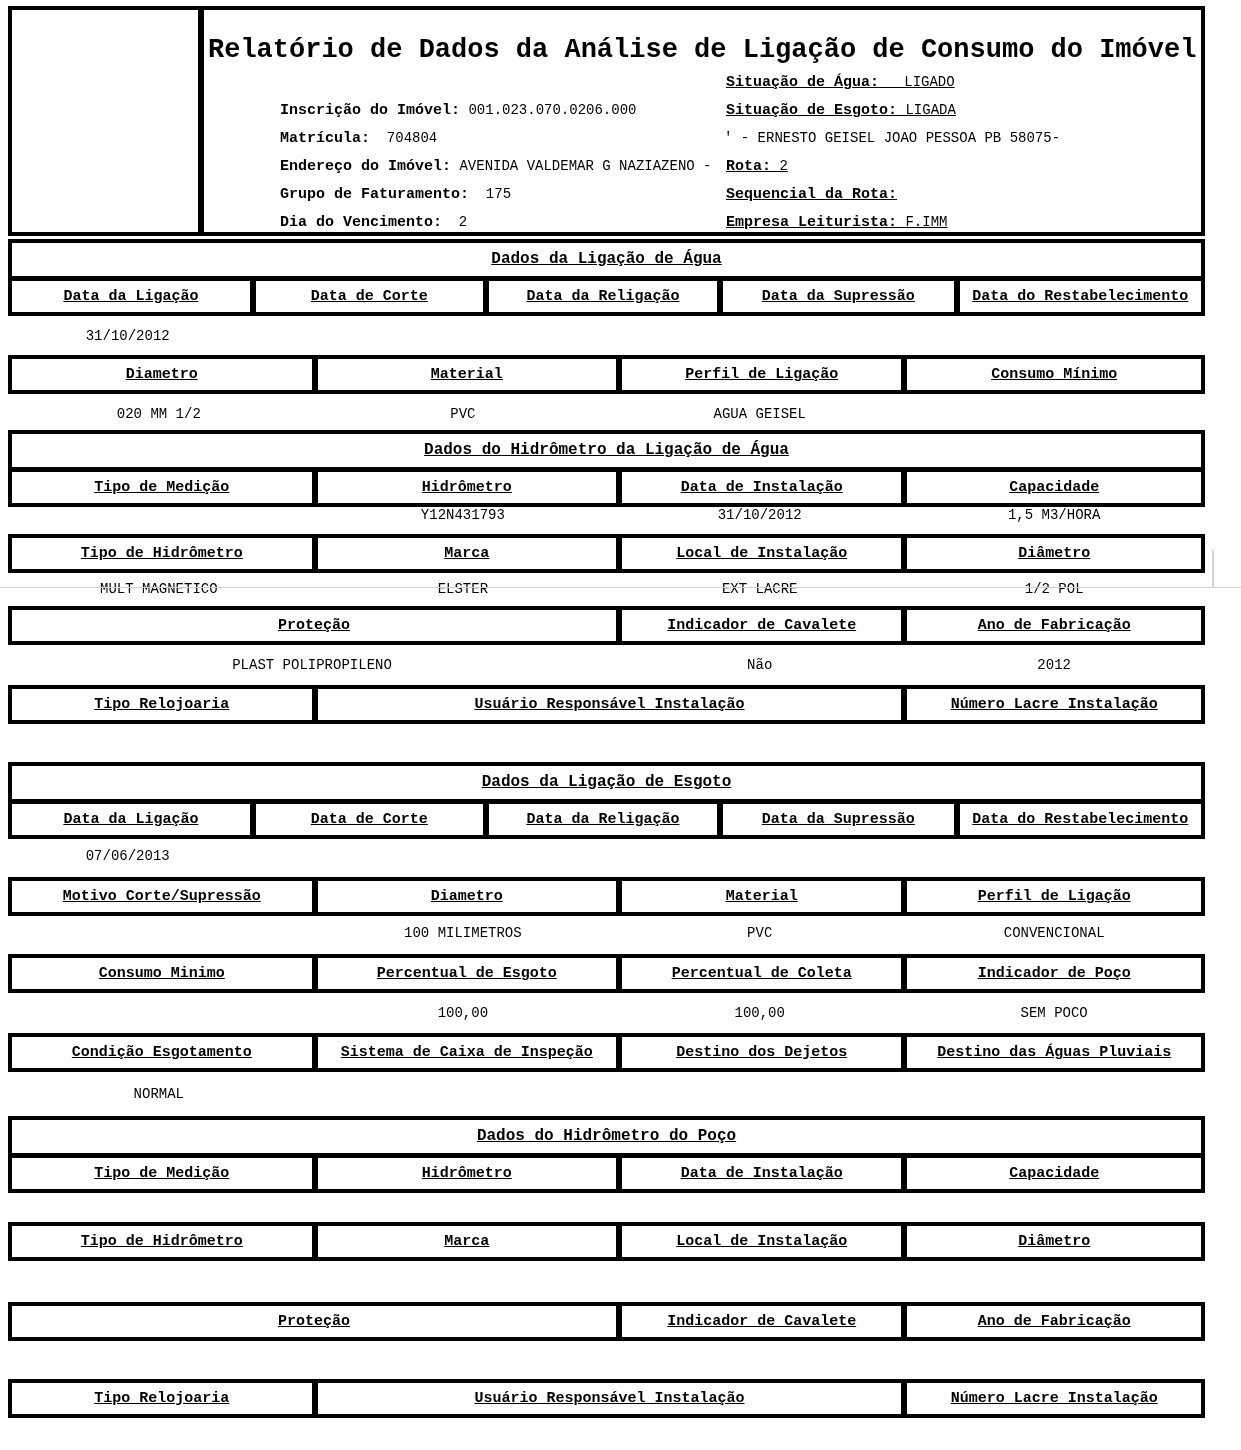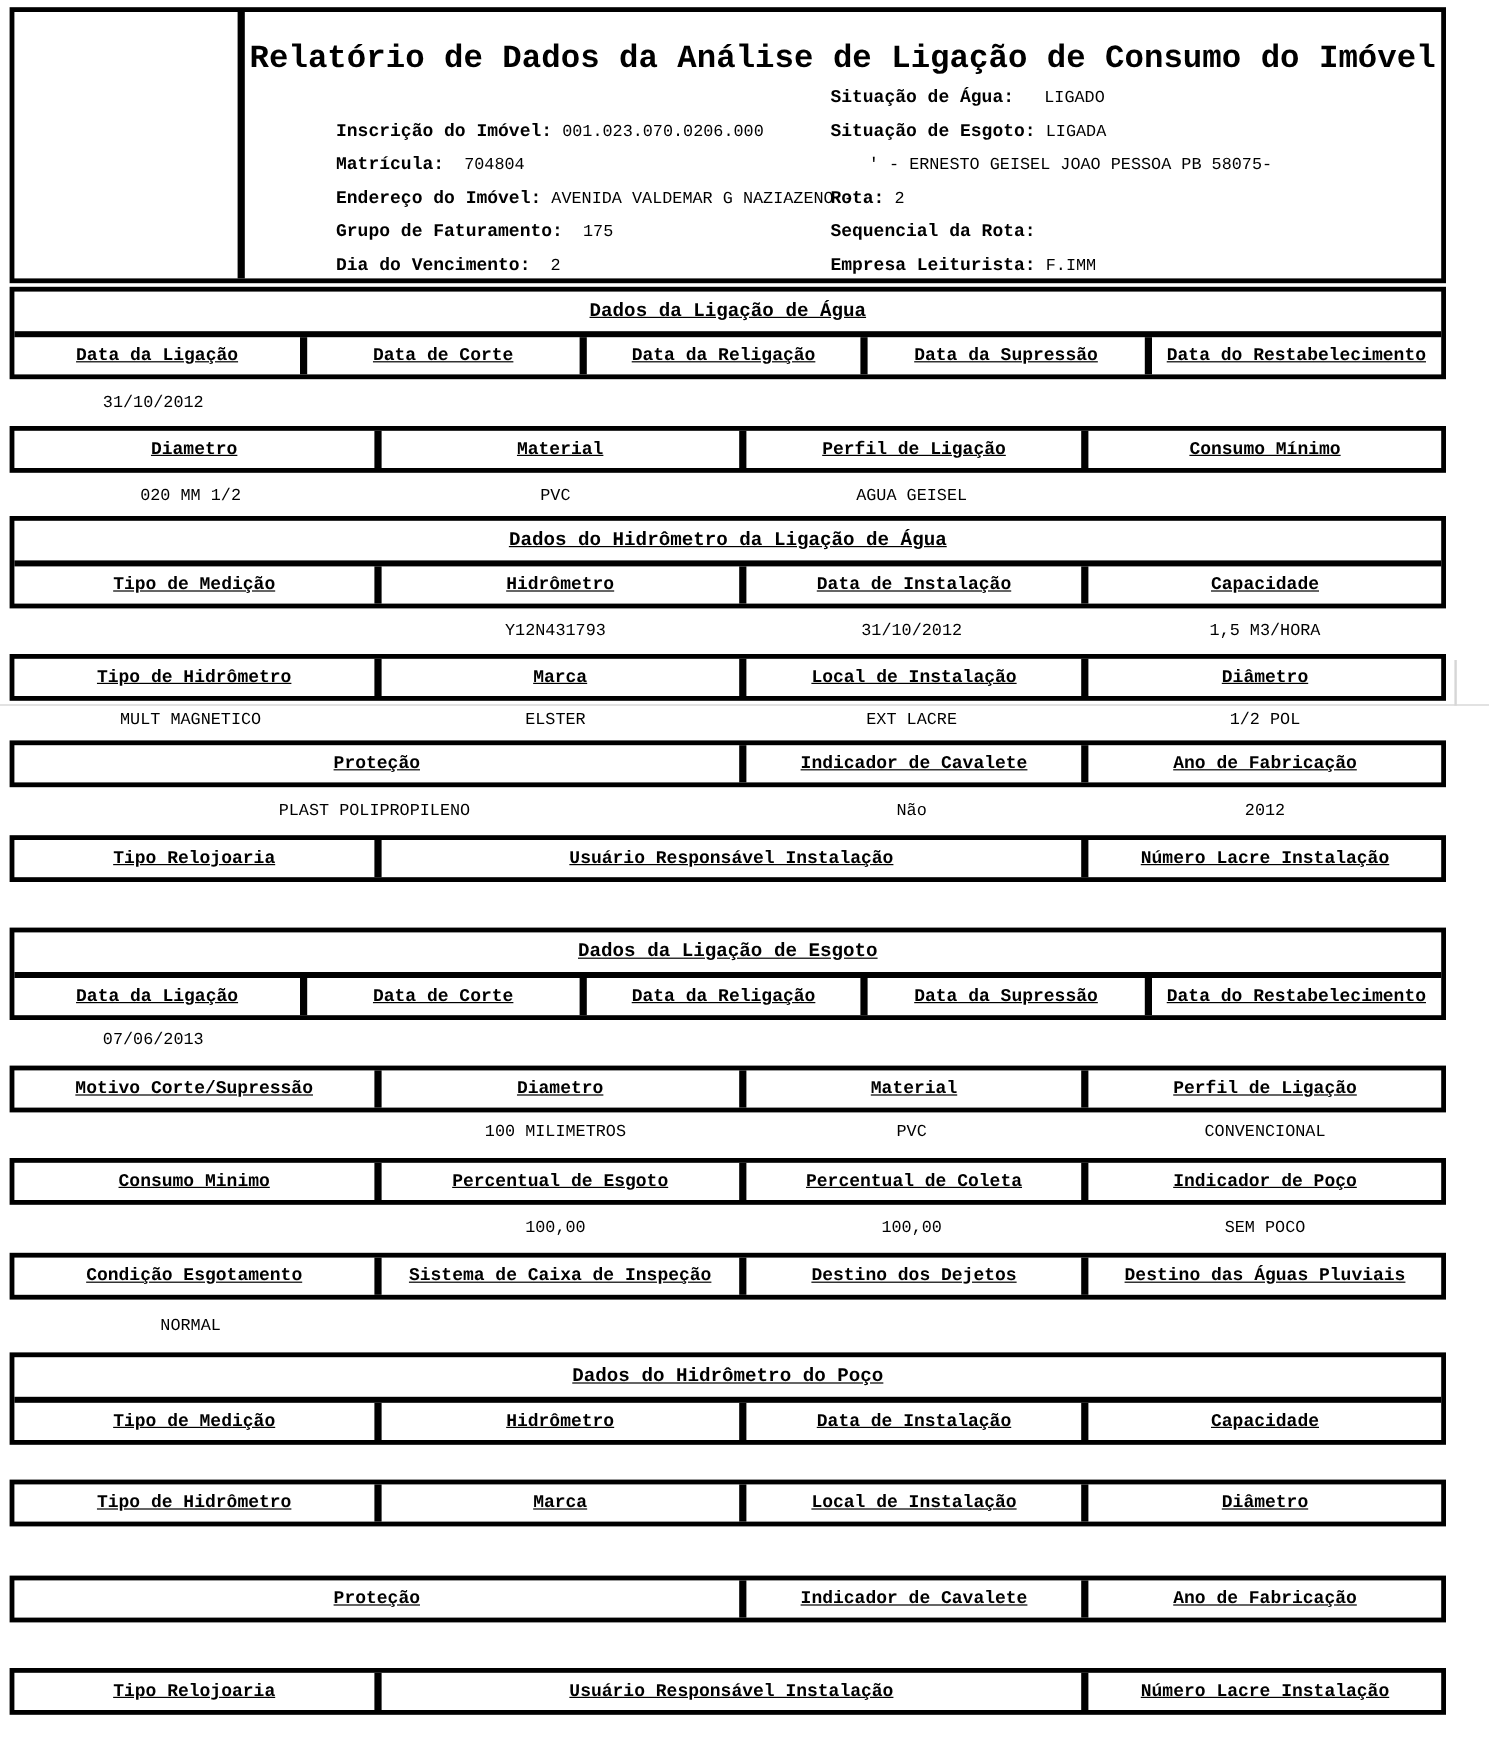--- a/index.html
+++ b/index.html
@@ -11,21 +11,21 @@
   .content { margin-left:8px; width:1197px; padding-top:6px; }
 
   
   .hdr { display:flex; border:4px solid #000; height:222px; }
   .hdr-logo { width:186px; border-right:6px solid #000; }
   .hdr-main { flex:1; padding:0 0 0 4px; position:relative; overflow:hidden; }
   .hdr-title { margin-top:22px; height:36px; line-height:36px; font-size:27px; font-weight:bold; white-space:nowrap; }
   .hdr-row { position:relative; height:28px; line-height:28px; font-size:15px; white-space:pre; }
   .hdr-row .lbl { font-weight:bold; }
   .hdr-row .val { font-size:14px; }
-  .hdr-row .rpart { position:absolute; left:484px; top:0; white-space:pre; }
+  .hdr-row .rpart { position:absolute; left:518px; top:0; white-space:pre;text-decoration:underline; }
   .hdr-row .cont { position:absolute; left:516px; top:0; font-size:14px; white-space:pre; }
 
   
   .tbl { border:4px solid #000;text-decoration:underline; }
   .tbl-title { height:33px; line-height:33px; border-bottom:5px solid #000; text-align:center; font-weight:bold; font-size:16px; }
   .row { display:flex; }
   .cell { height:31px; line-height:31px; text-align:center; font-weight:bold; font-size:15px;
           box-sizing:border-box; overflow:hidden; white-space:nowrap; }
   .cell + .cell { border-left:6px solid #000; }
   .c5-1{width:20%} .c5-2{width:19.6%} .c5-3{width:19.7%} .c5-4{width:19.9%} .c5-5{width:20.8%}
@@ -115,21 +115,21 @@
 
   <div class="tbl" style="margin-top:7px">
     <div class="tbl-title">Dados do Hidrômetro da Ligação de Água</div>
     <div class="row">
       <div class="cell c4-1">Tipo de Medição</div>
       <div class="cell c4-2">Hidrômetro</div>
       <div class="cell c4-3">Data de Instalação</div>
       <div class="cell c4-4">Capacidade</div>
     </div>
   </div>
-  <div class="vrow" style="margin-top:11px">
+  <div class="vrow" style="margin-top:0">
     <span class="v4-1"></span>
     <span class="v4-2">Y12N431793</span>
     <span class="v4-3">31/10/2012</span>
     <span class="v4-4">1,5 M3/HORA</span>
   </div>
 
   <div class="tbl" style="margin-top:10px">
     <div class="row">
       <div class="cell c4-1">Tipo de Hidrômetro</div>
       <div class="cell c4-2">Marca</div>

